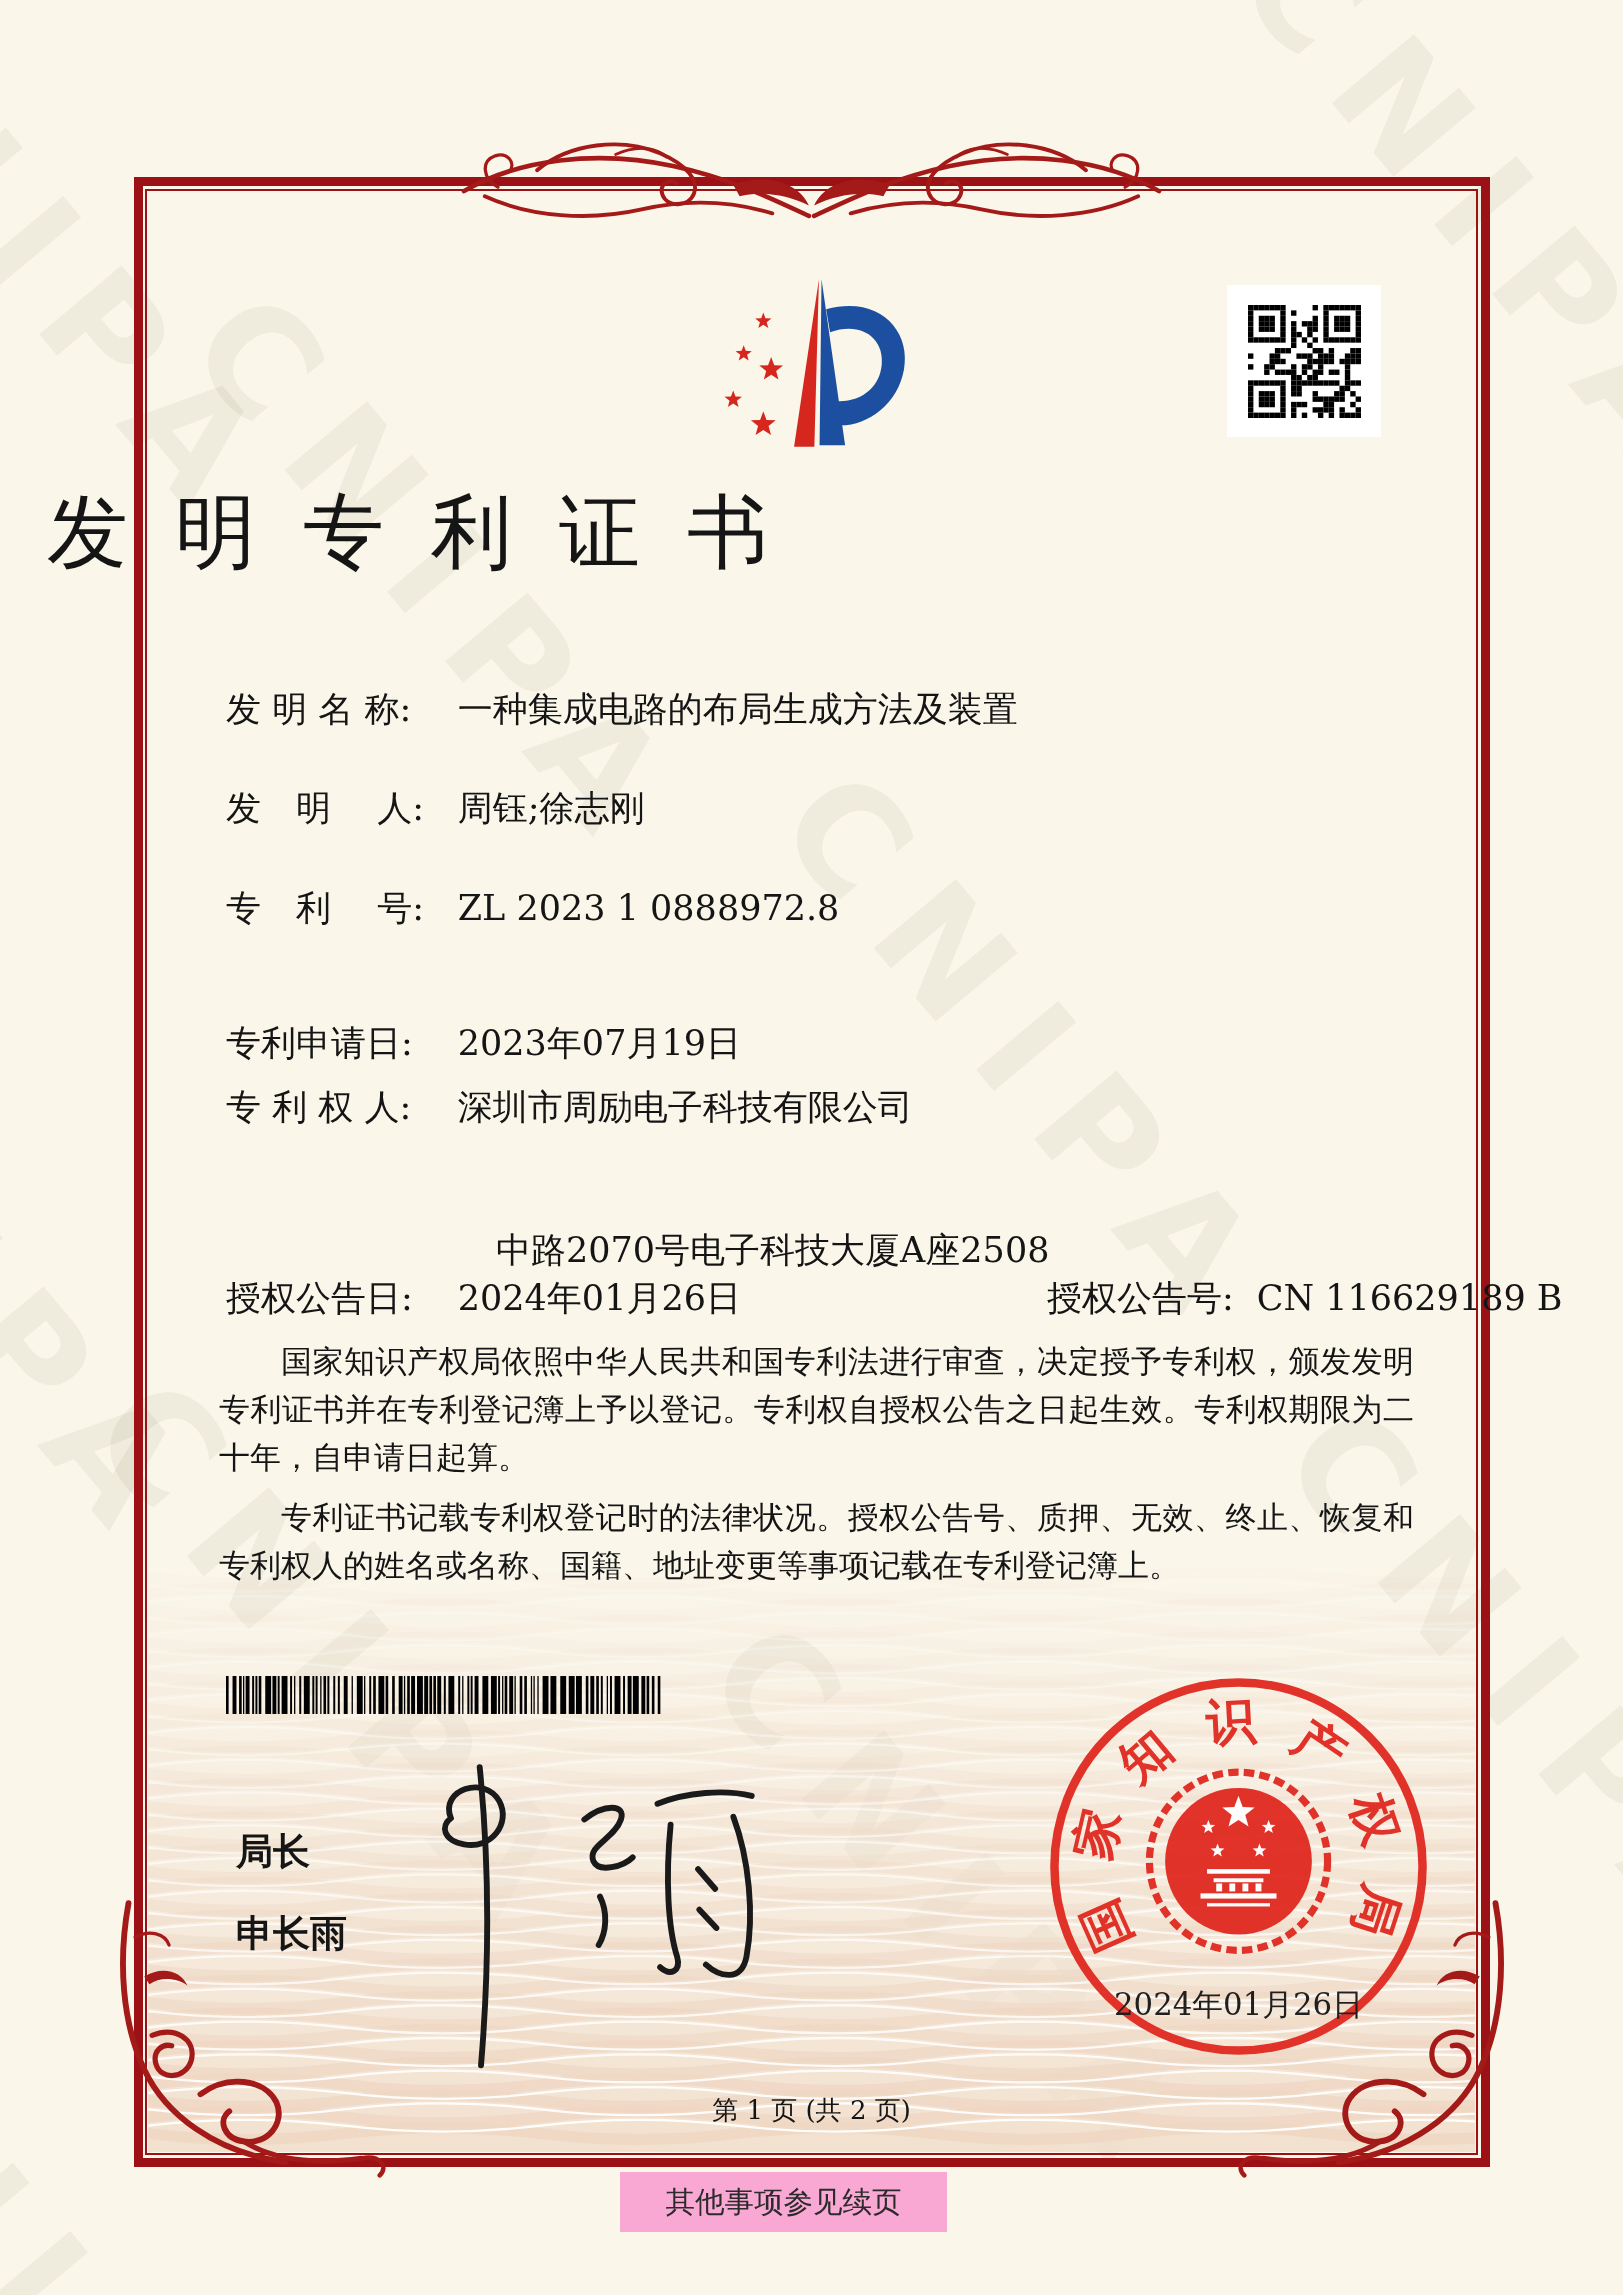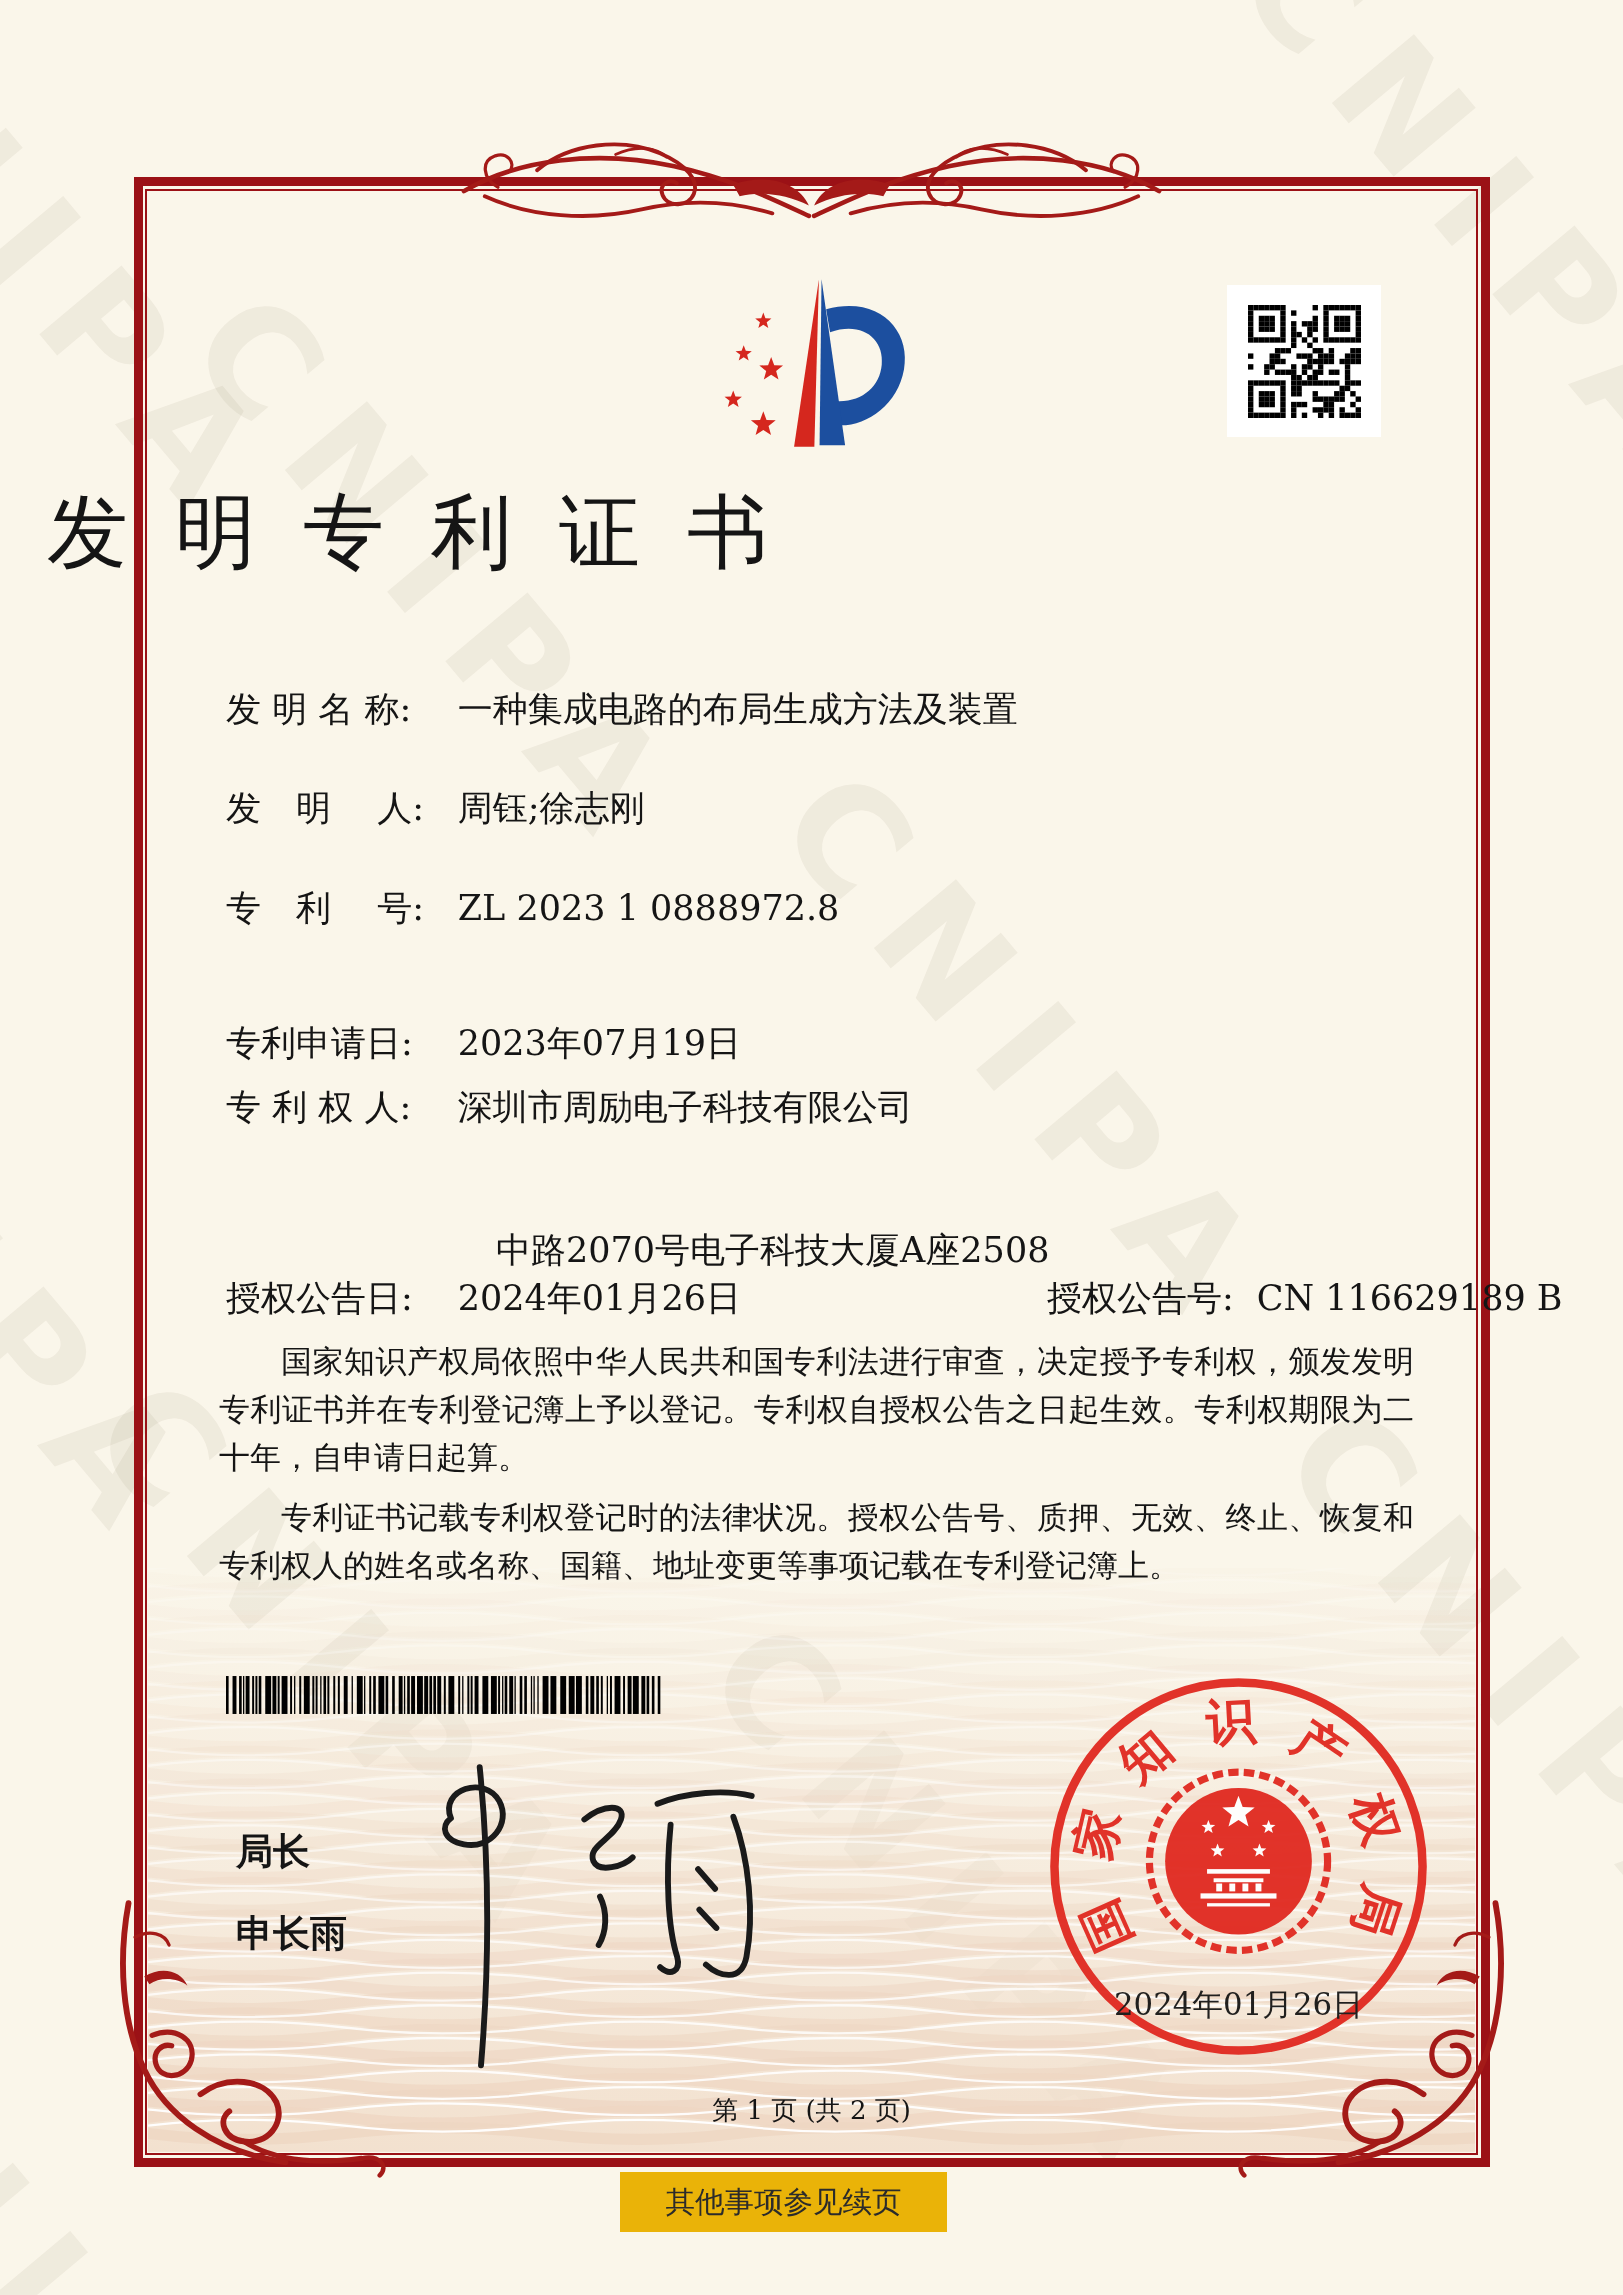--- a/index.html
+++ b/index.html
@@ -37,21 +37,21 @@
   .pair2{position:absolute;left:821px;top:0;}
   
   #paras{left:219px;top:1337px;width:1195px;font-size:31px;line-height:48px;
     text-align:justify;}
   #paras p{margin:0 0 11.8px 0;text-indent:2em;}
   
   .signer{left:236px;font-size:37px;font-weight:bold;
     font-family:Liberation Sans, sans-serif;}
   
   #page-no{left:0;top:2093px;width:1623px;text-align:center;font-size:26px;}
-  #cont-box{left:620px;top:2172px;width:327px;height:60px;background:#eab308;
+  #cont-box{left:620px;top:2172px;width:327px;height:60px;background:#f9a8d4;
     text-align:center;line-height:60px;font-size:29.5px;color:#2b2b2b;}
 </style>
 </head>
 <body>
 
 <div id="page">
 
   <div class="wm" style="left:-118px;top:-65px;">CNIPA</div>
   <div class="wm" style="left:1335px;top:-105px;">CNIPA</div>
   <div class="wm" style="left:288px;top:262px;">CNIPA</div>

